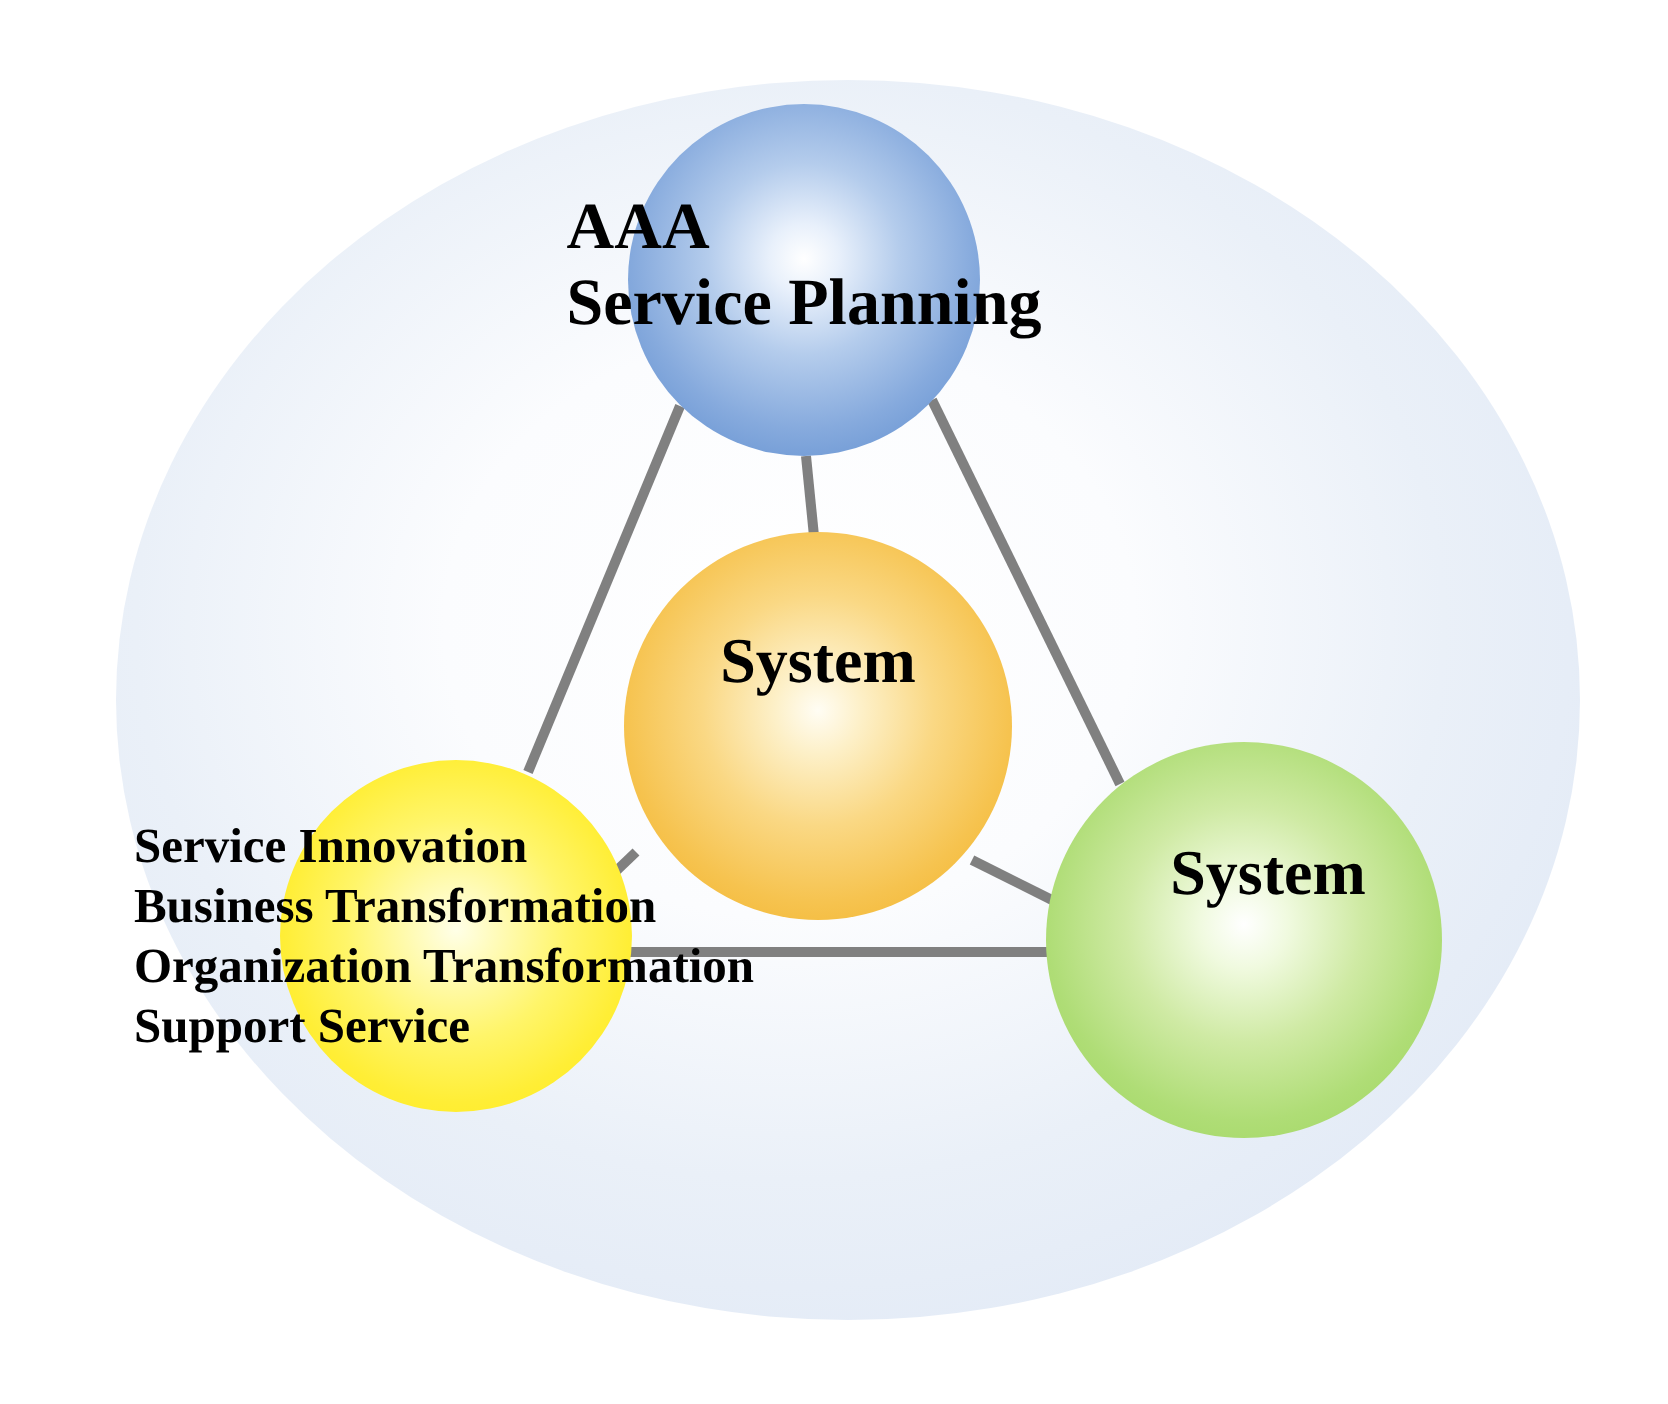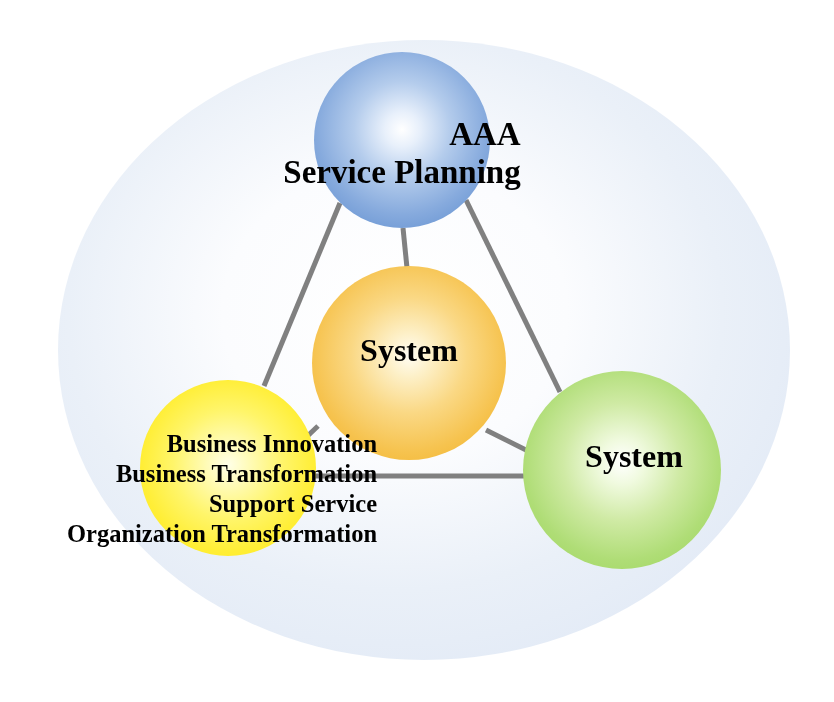--- a/index.html
+++ b/index.html
@@ -20,29 +20,28 @@
   }
   #diagram-svg {
     position: absolute;
     top: 0;
     left: 0;
     width: 834px;
     height: 702px;
   }
   .node-label {
     position: absolute;
-    text-align: right;
+    text-align: left;
     font-family: "Liberation Serif", "DejaVu Serif", serif;
     font-weight: bold;
     color: #000000;
     line-height: 1.16;
     white-space: nowrap;
     pointer-events: none;
     z-index: 5;
-    margin-top: 20px;
   }
   .node-label .line {
     display: block;
   }
 
   
   #label-strategy-planning {
     left: 402px;
     top: 95px;
     transform: translateX(-50%);
@@ -141,19 +140,19 @@
 
   <div class="node-label" id="label-system-management">
     <span class="line">System</span>
   </div>
 
   <div class="node-label" id="label-system-transformation">
     <span class="line">System</span>
   </div>
 
   <div class="node-label" id="label-business-services">
-    <span class="line">Business Innovation</span>
+    <span class="line">Service Innovation</span>
     <span class="line">Business Transformation</span>
+    <span class="line">Organization Transformation</span>
     <span class="line">Support Service</span>
-    <span class="line">Organization Transformation</span>
   </div>
 
 </div>
 
 </body></html>

